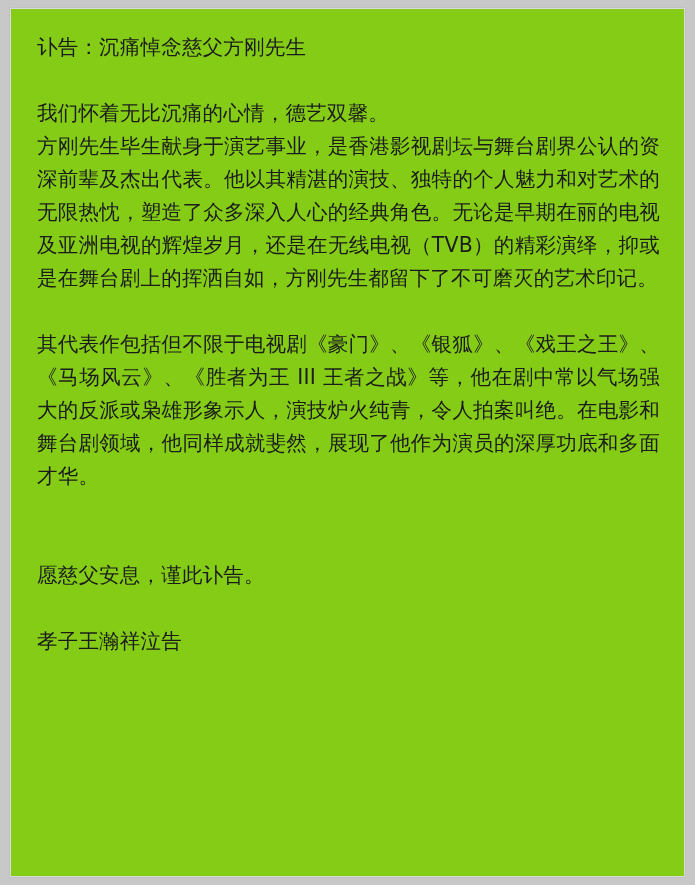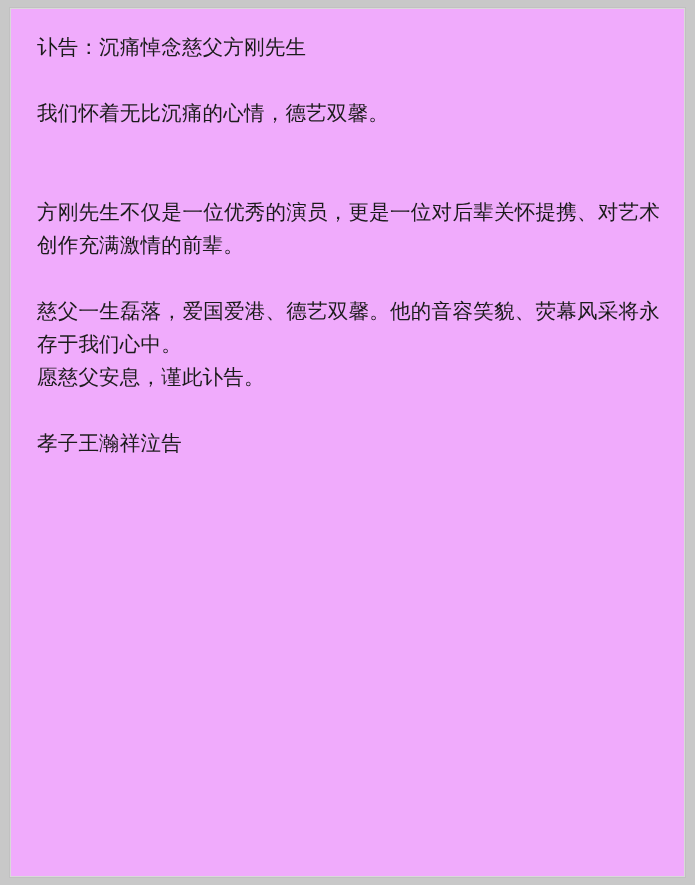--- a/index.html
+++ b/index.html
@@ -12,21 +12,21 @@
     background: #c8c8c8;
     font-family: "DejaVu Sans", "Liberation Sans", sans-serif;
     overflow: hidden;
   }
   .page {
     position: absolute;
     left: 10px;
     top: 8px;
     width: 675px;
     height: 869px;
-    background: #f0abfc;
+    background: #84cc16;
     box-sizing: border-box;
     border: 1px solid #d9d9d9;
     box-shadow: 0 0 0 1px rgba(0,0,0,0.03);
     overflow: hidden;
   }
   .content {
     position: absolute;
     left: 26px;
     top: 22px;
     right: 24px;
@@ -54,31 +54,31 @@
 <body>
 
 <div class="page">
   <div class="content">
 
     <p class="para title">讣告：沉痛悼念慈父方刚先生</p>
 
     <div class="gap"></div>
 
     <p class="para">我们怀着无比沉痛的心情，德艺双馨。</p>
+    <p class="para">方刚先生毕生献身于演艺事业，是香港影视剧坛与舞台剧界公认的资深前辈及杰出代表。他以其精湛的演技、独特的个人魅力和对艺术的无限热忱，塑造了众多深入人心的经典角色。无论是早期在丽的电视及亚洲电视的辉煌岁月，还是在无线电视（TVB）的精彩演绎，抑或是在舞台剧上的挥洒自如，方刚先生都留下了不可磨灭的艺术印记。</p>
+
+    <div class="gap"></div>
+
+    <p class="para">其代表作包括但不限于电视剧《豪门》、《银狐》、《戏王之王》、《马场风云》、《胜者为王 III 王者之战》等，他在剧中常以气场强大的反派或枭雄形象示人，演技炉火纯青，令人拍案叫绝。在电影和舞台剧领域，他同样成就斐然，展现了他作为演员的深厚功底和多面才华。</p>
 
     <div class="gap"></div>
 
 
     <div class="gap"></div>
 
-    <p class="para">方刚先生不仅是一位优秀的演员，更是一位对后辈关怀提携、对艺术创作充满激情的前辈。</p>
-
-    <div class="gap"></div>
-
-    <p class="para">慈父一生磊落，爱国爱港、德艺双馨。他的音容笑貌、荧幕风采将永存于我们心中。</p>
     <p class="para">愿慈父安息，谨此讣告。</p>
 
     <div class="gap"></div>
 
     <p class="signature">孝子王瀚祥泣告</p>
 
   </div>
 </div>
 
 </body></html>

